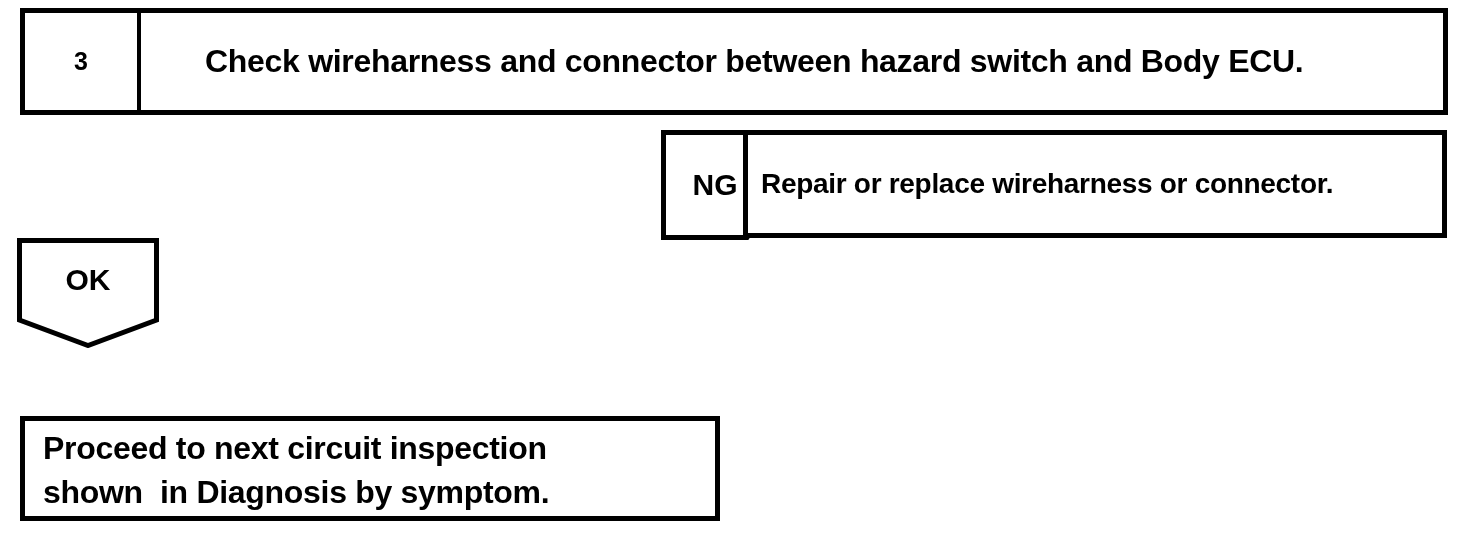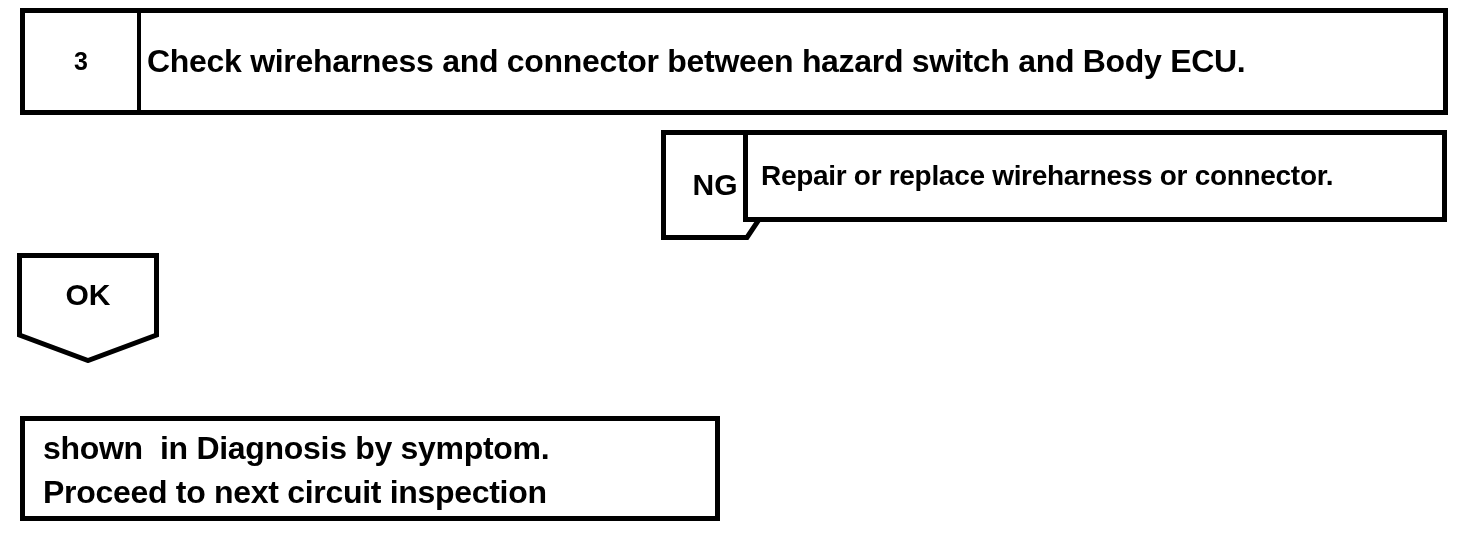--- a/index.html
+++ b/index.html
@@ -36,25 +36,26 @@
     display: flex;
     align-items: center;
     justify-content: center;
     font-size: 25px;
     font-weight: 700;
   }
   .step-text {
     flex: 1;
     display: flex;
     align-items: center;
-    padding-left: 6px;
+    padding-left: 28px;
     font-size: 32px;
     font-weight: 700;
     letter-spacing: -0.3px;
     white-space: nowrap;
+    margin-left: 36px;
   }
   
   .ng-shape {
     position: absolute;
     left: 613px; top: 130px;
     width: 124px; height: 110px; margin-left: 48px;
   }
   .ng-shape svg { position: absolute; left: 0; top: 0; }
   .ng-label {
     position: absolute;
@@ -62,33 +63,33 @@
     width: 108px; height: 110px;
     display: flex;
     align-items: center;
     justify-content: center;
     font-size: 30px;
     font-weight: 700;
   }
   
   .repair-box {
     left: 743px; top: 130px;
-    width: 704px; height: 92px;
+    width: 704px; height: 108px;
     display: flex;
     align-items: center;
     padding-left: 13px;
     font-size: 28px;
     font-weight: 700;
     letter-spacing: -0.3px;
     white-space: nowrap;
   }
   
   .ok-shape {
     position: absolute;
-    left: 17px; top: 253px;
+    left: 17px; top: 238px;
     width: 142px; height: 110px;
   }
   .ok-shape svg { position: absolute; left: 0; top: 0; }
   .ok-label {
     position: absolute;
     left: 0; top: 2px;
     width: 142px; height: 80px;
     display: flex;
     align-items: center;
     justify-content: center;
@@ -131,17 +132,17 @@
   </div>
 
   <div class="ok-shape">
     <svg width="142" height="110" viewBox="0 0 142 110">
       <polygon points="2.5,2.5 139.5,2.5 139.5,82 71,107.5 2.5,82" fill="#ffffff" stroke="#000000" stroke-width="5" stroke-linejoin="miter"></polygon>
     </svg>
     <span class="ok-label">OK</span>
   </div>
 
   <div class="box proceed-box">
+    <div class="line">Proceed to next circuit inspection</div>
     <div class="line">shown  in Diagnosis by symptom.</div>
-    <div class="line">Proceed to next circuit inspection</div>
   </div>
 
 </div>
 
 </body></html>

